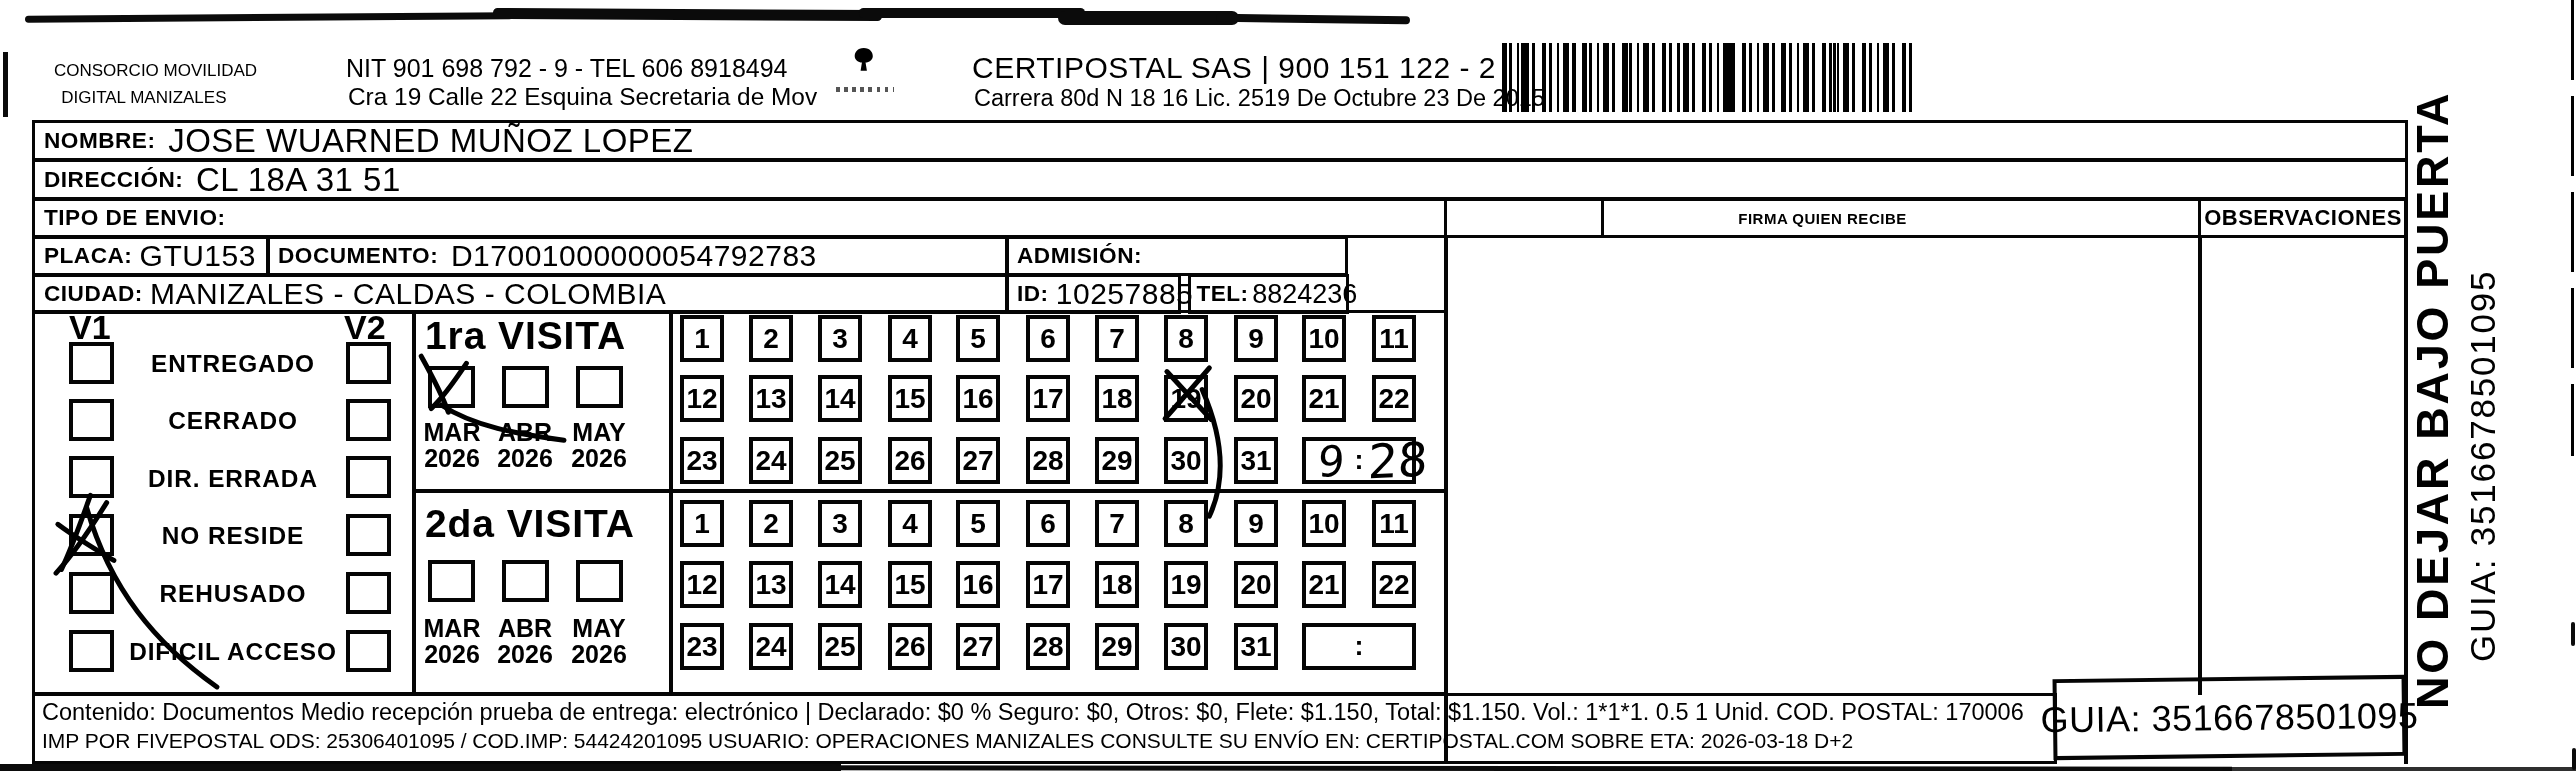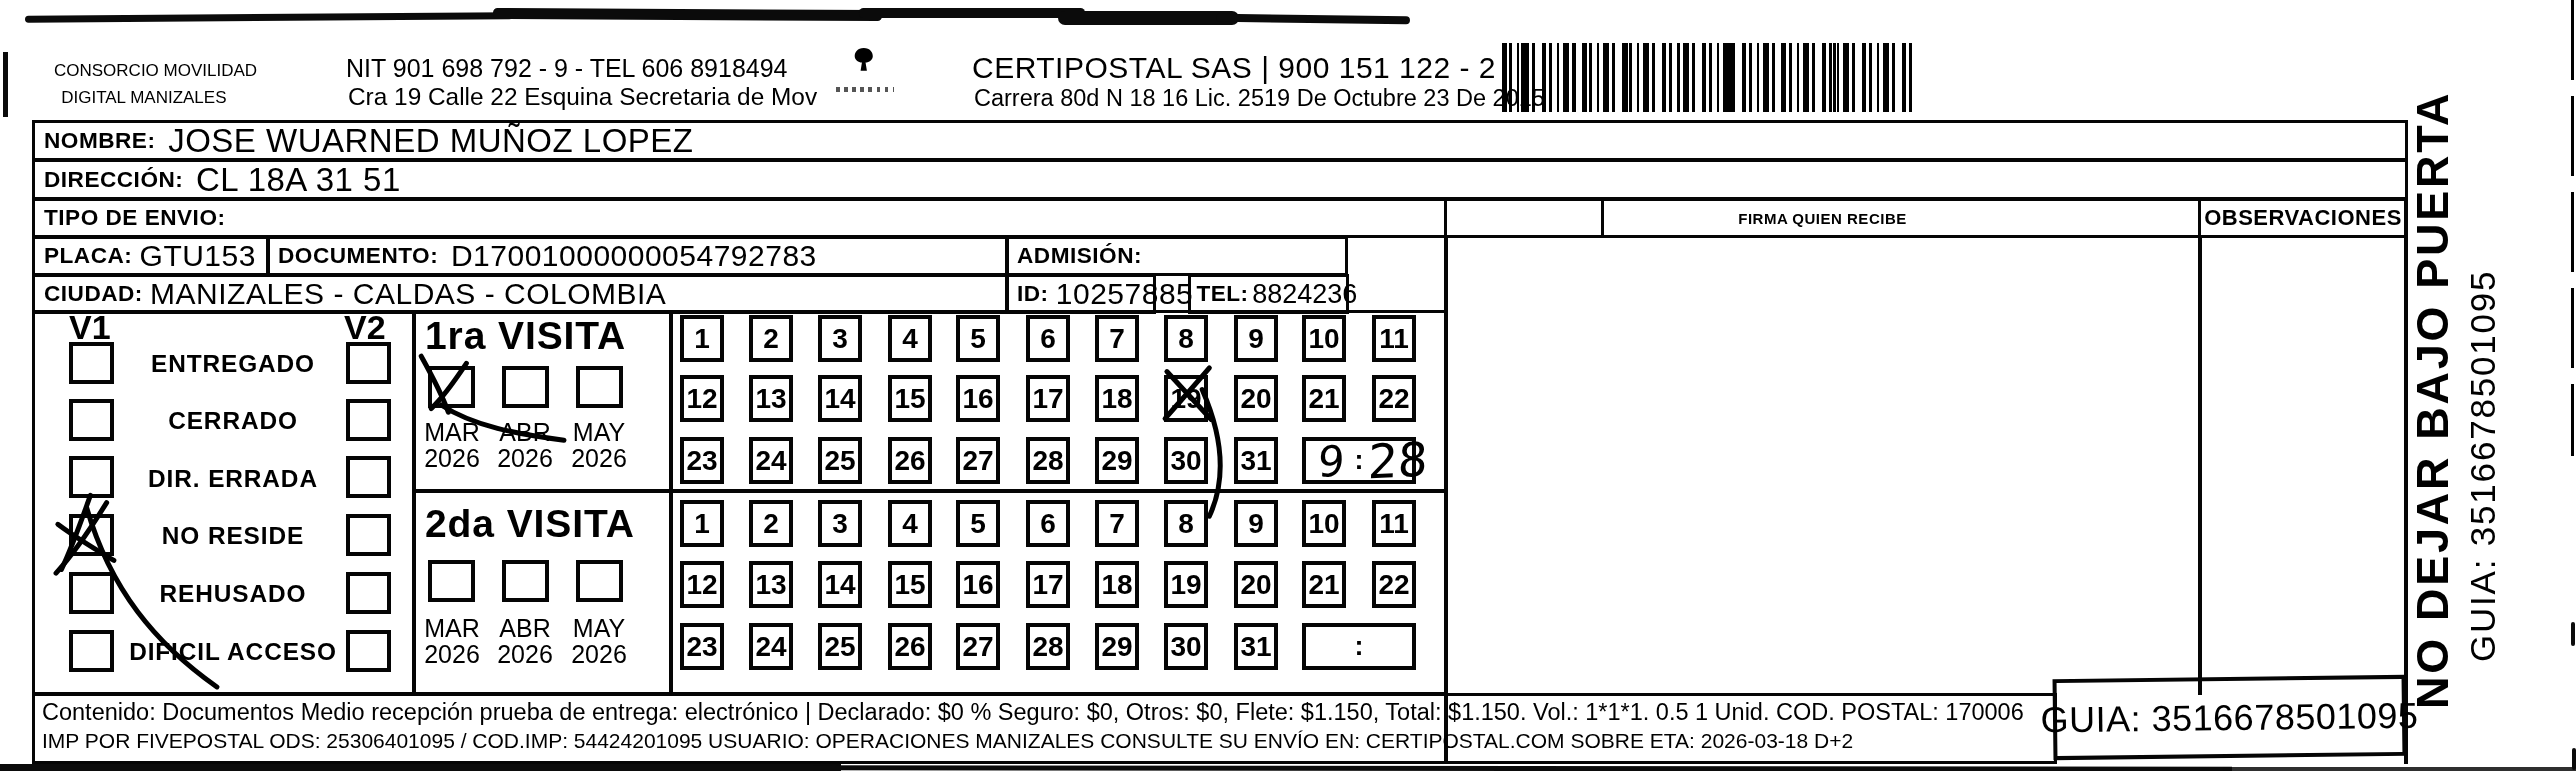--- a/index.html
+++ b/index.html
@@ -14,21 +14,21 @@
   .hdr{justify-content:center;font-weight:bold;font-size:15px;letter-spacing:0.5px;}
   .vline{position:absolute;background:#050505;width:3.6px;}
   .hline{position:absolute;background:#050505;height:3.6px;}
   .cb{position:absolute;width:45px;height:42px;border:4.5px solid #050505;box-sizing:border-box;background:transparent;}
   .mcb{position:absolute;width:47px;height:42px;border:4.5px solid #050505;box-sizing:border-box;}
   .day{position:absolute;width:44px;height:47px;border:4.5px solid #050505;box-sizing:border-box;
        display:flex;align-items:center;justify-content:center;font-size:28px;font-weight:bold;}
   .timebox{position:absolute;width:114px;height:47px;border:4.5px solid #050505;box-sizing:border-box;
        display:flex;align-items:center;justify-content:center;font-size:27px;font-weight:bold;}
   .stat-lbl{position:absolute;width:226px;text-align:center;font-weight:bold;font-size:24.4px;letter-spacing:0.9px;}
-  .month-lbl,.year-lbl{position:absolute;width:76px;text-align:center;font-weight:normal;font-size:25px;}
+  .month-lbl,.year-lbl{position:absolute;width:76px;text-align:center;font-weight:bold;font-size:25px;}
   .vtitle{position:absolute;font-weight:bold;font-size:39px;letter-spacing:0.9px;white-space:nowrap;}
   .vbig{position:absolute;font-weight:bold;font-size:34px;}
   .smudge{position:absolute;background:#0b0b0b;border-radius:4.5px;}
   .hand{position:absolute;font-family:"DejaVu Sans",sans-serif;transform:rotate(-5deg) skewX(-7deg);}
   .vert{position:absolute;writing-mode:vertical-rl;transform:rotate(180deg);
         white-space:nowrap;display:flex;align-items:center;justify-content:center;}
   .fineprint{position:absolute;white-space:nowrap;}
   #barcode{position:absolute;left:1502px;top:43px;width:414px;height:69px;
     background-image:
       repeating-linear-gradient(90deg,#000 0 2.7px,transparent 2.7px 52px),
@@ -90,21 +90,21 @@
   <span class="lbl">DOCUMENTO:</span>
   <span class="val-sm">D17001000000054792783</span>
 </div>
 <div class="cell" style="left:1005px;top:236px;width:343px;height:40px;">
   <span class="lbl">ADMISIÓN:</span>
 </div>
 <div class="cell" style="left:32px;top:274px;width:977px;height:40px;gap:7.2px;">
   <span class="lbl">CIUDAD:</span>
   <span class="val-sm">MANIZALES - CALDAS - COLOMBIA</span>
 </div>
-<div class="cell" style="left:1005px;top:274px;width:151px;height:40px;gap:7.2px;">
+<div class="cell" style="left:1005px;top:274px;width:176px;height:40px;gap:7.2px;">
   <span class="lbl">ID:</span>
   <span class="val-sm">10257885</span>
 </div>
 <div class="cell" style="left:1188px;top:274px;width:161px;height:40px;gap:3.6px;padding:0 5.4px;">
   <span class="lbl">TEL:</span>
   <span style="font-size:27px;white-space:nowrap;">8824236</span>
 </div>
 
 <div class="cell hdr" style="left:1444px;top:198px;width:757px;height:40px;">FIRMA QUIEN RECIBE</div>
 <div class="cell hdr" style="left:2198px;top:198px;width:210px;height:40px;font-size:22px;">OBSERVACIONES</div>

